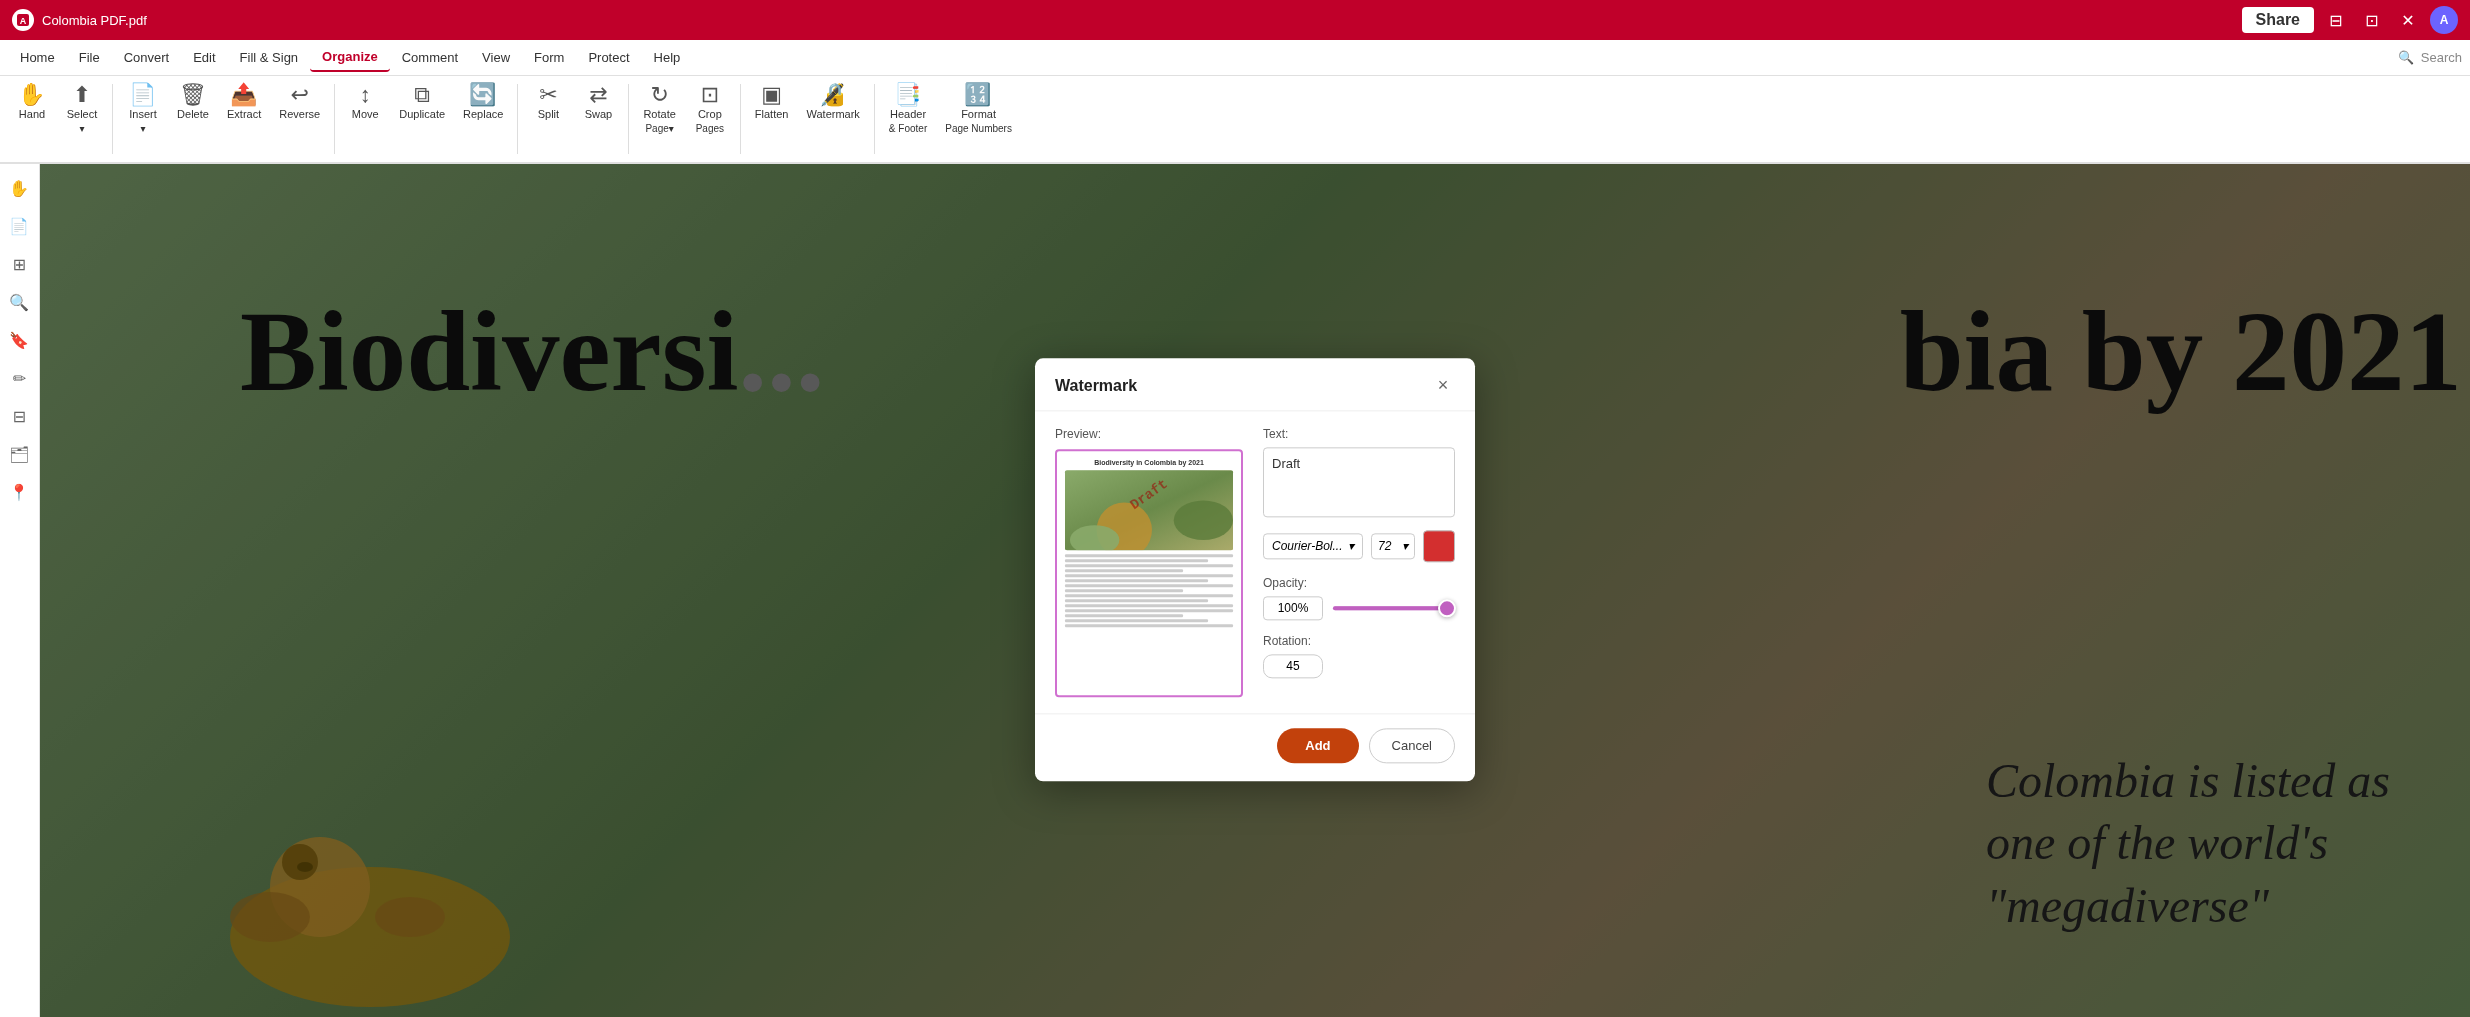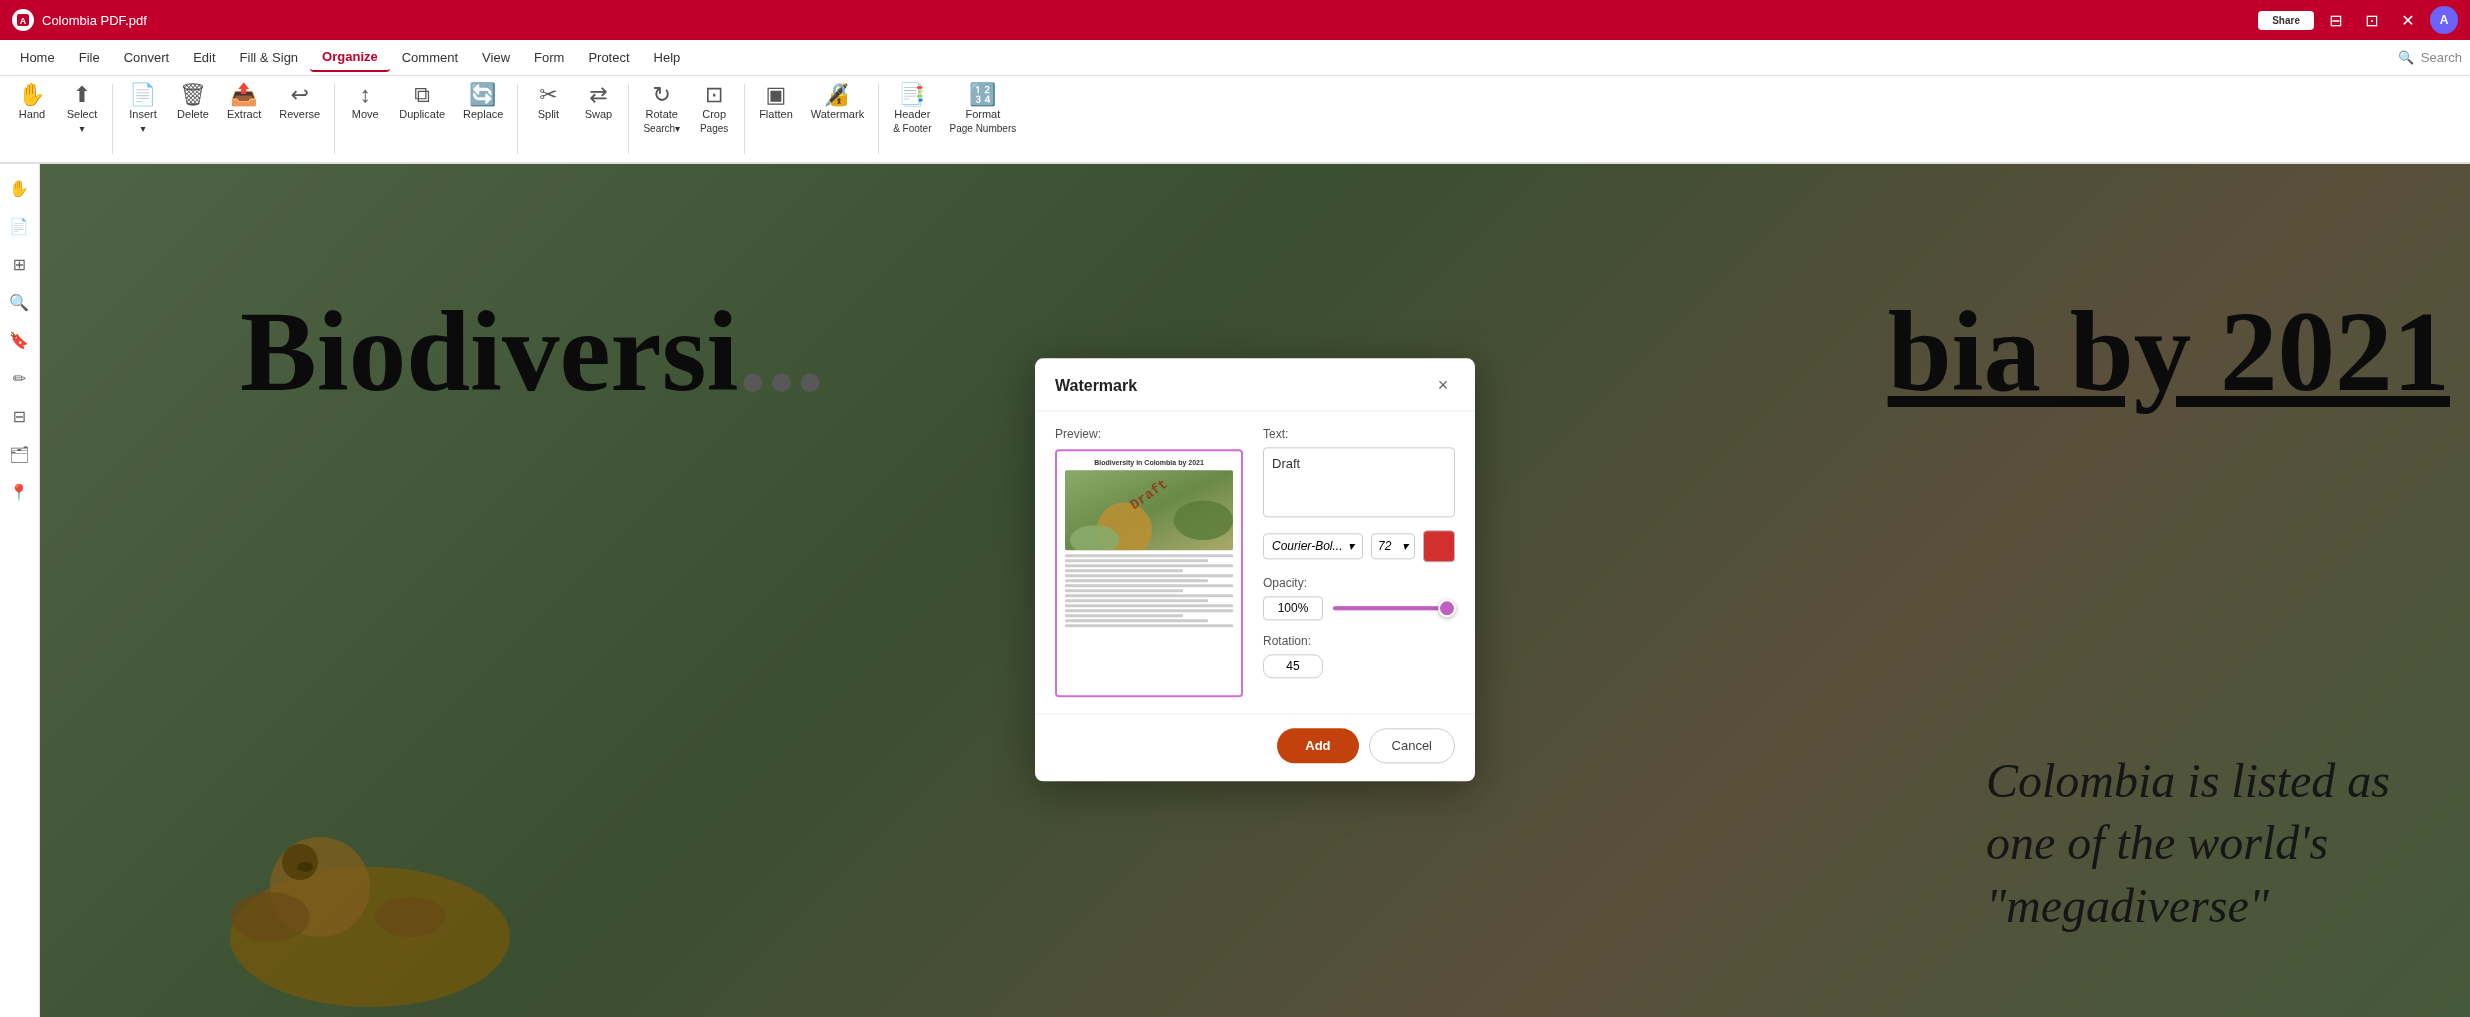--- a/index.html
+++ b/index.html
@@ -10,21 +10,21 @@
       display: flex; align-items: center; justify-content: space-between;
       background: #c0002a; color: white; height: 40px; padding: 0 12px;
     }
     .title-bar-left { display: flex; align-items: center; gap: 8px; }
     .title-bar-logo { width: 22px; height: 22px; background: white; border-radius: 50%; display: flex; align-items: center; justify-content: center; }
     .title-bar-logo svg { width: 16px; height: 16px; }
     .title-bar-title { font-size: 13px; font-weight: 500; }
     .title-bar-right { display: flex; align-items: center; gap: 8px; }
     .share-btn {
       background: white; color: #333; border: none; border-radius: 4px;
-      padding: 4px 14px; font-size: 10px; font-weight: 600; cursor: pointer; text-align: center;
+      padding: 4px 14px; font-size: 16px; font-weight: 600; cursor: pointer; text-align: center;
     }
     .title-icon { width: 28px; height: 28px; display: flex; align-items: center; justify-content: center; cursor: pointer; color: white; font-size: 16px; }
     .avatar { width: 28px; height: 28px; background: #6c63ff; border-radius: 50%; display: flex; align-items: center; justify-content: center; color: white; font-size: 12px; font-weight: bold; }
 
     
     .menu-bar {
       display: flex; align-items: center; background: white; height: 36px;
       padding: 0 8px; border-bottom: 1px solid #e0e0e0;
     }
     .menu-item {
@@ -274,21 +274,21 @@
     <span class="label">Split</span>
   </button>
   <button class="ribbon-btn">
     <span class="icon">⇄</span>
     <span class="label">Swap</span>
   </button>
   <div class="ribbon-separator"></div>
   <button class="ribbon-btn">
     <span class="icon">↻</span>
     <span class="label">Rotate</span>
-    <span class="label small">Search▾</span>
+    <span class="label small">Page▾</span>
   </button>
   <button class="ribbon-btn">
     <span class="icon">⊡</span>
     <span class="label">Crop</span>
     <span class="label small">Pages</span>
   </button>
   <div class="ribbon-separator"></div>
   <button class="ribbon-btn">
     <span class="icon">▣</span>
     <span class="label">Flatten</span>
@@ -322,21 +322,21 @@
   <div class="sidebar-icon">📍</div>
 </div>
 
 <div class="main-content">
 
   <div class="pdf-bg">
 
     <div style="position:absolute; left:200px; top:130px; font-size:115px; font-weight:900; color:#111; font-family:serif; line-height:1;">
       Biodiversi<span style="color:#888;">...</span>
     </div>
-    <div style="position:absolute; right:20px; top:130px; font-size:115px; font-weight:900; color:#111; font-family:serif; line-height:1;text-decoration:underline;">
+    <div style="position:absolute; right:8px; top:130px; font-size:115px; font-weight:900; color:#111; font-family:serif; line-height:1;">
       bia by 2021
     </div>
 
     <div style="position:absolute; left:150px; bottom:0; width:360px; height:300px;">
       <svg viewBox="0 0 360 300" width="360" height="300">
         <ellipse cx="180" cy="220" rx="140" ry="70" fill="#b8860b" opacity="0.7"></ellipse>
         <circle cx="130" cy="170" r="50" fill="#c09030" opacity="0.8"></circle>
         <ellipse cx="80" cy="200" rx="40" ry="25" fill="#a07020" opacity="0.7"></ellipse>
         <ellipse cx="220" cy="200" rx="35" ry="20" fill="#a07020" opacity="0.7"></ellipse>
         <circle cx="110" cy="145" r="18" fill="#806010" opacity="0.9"></circle>

